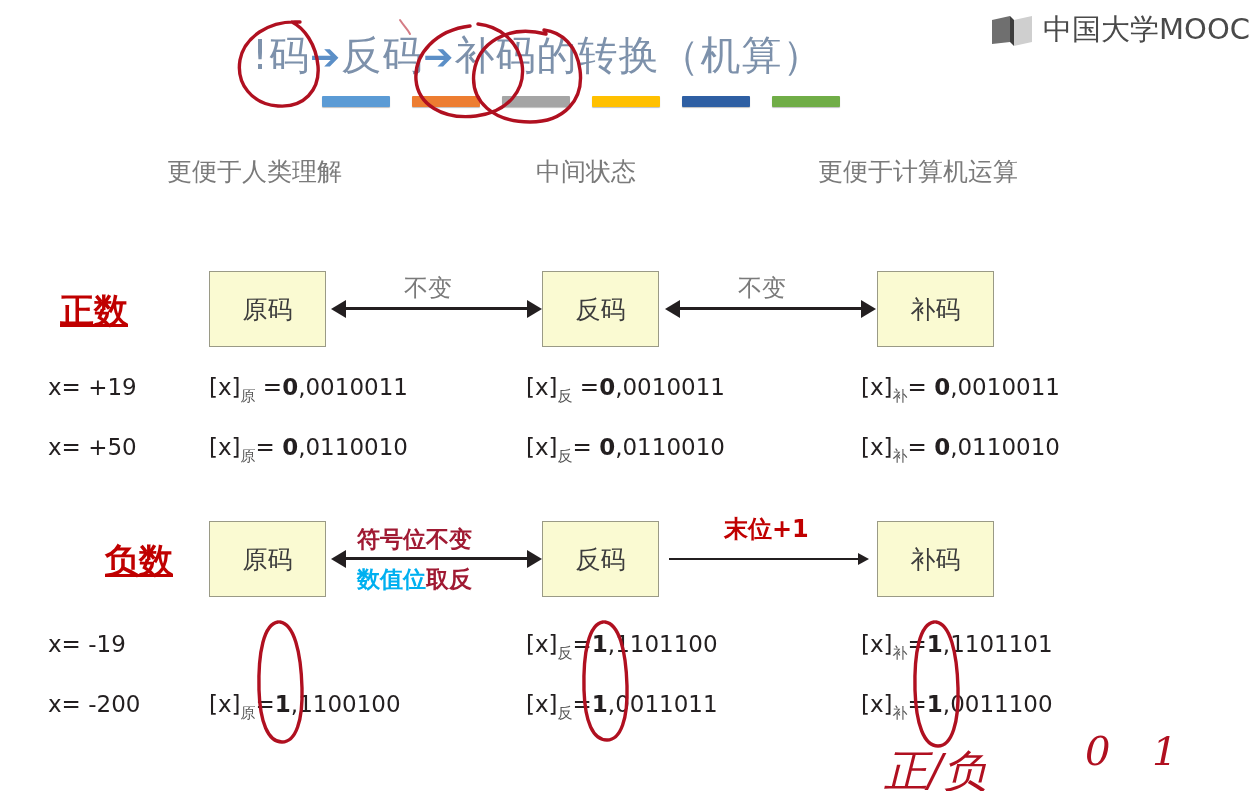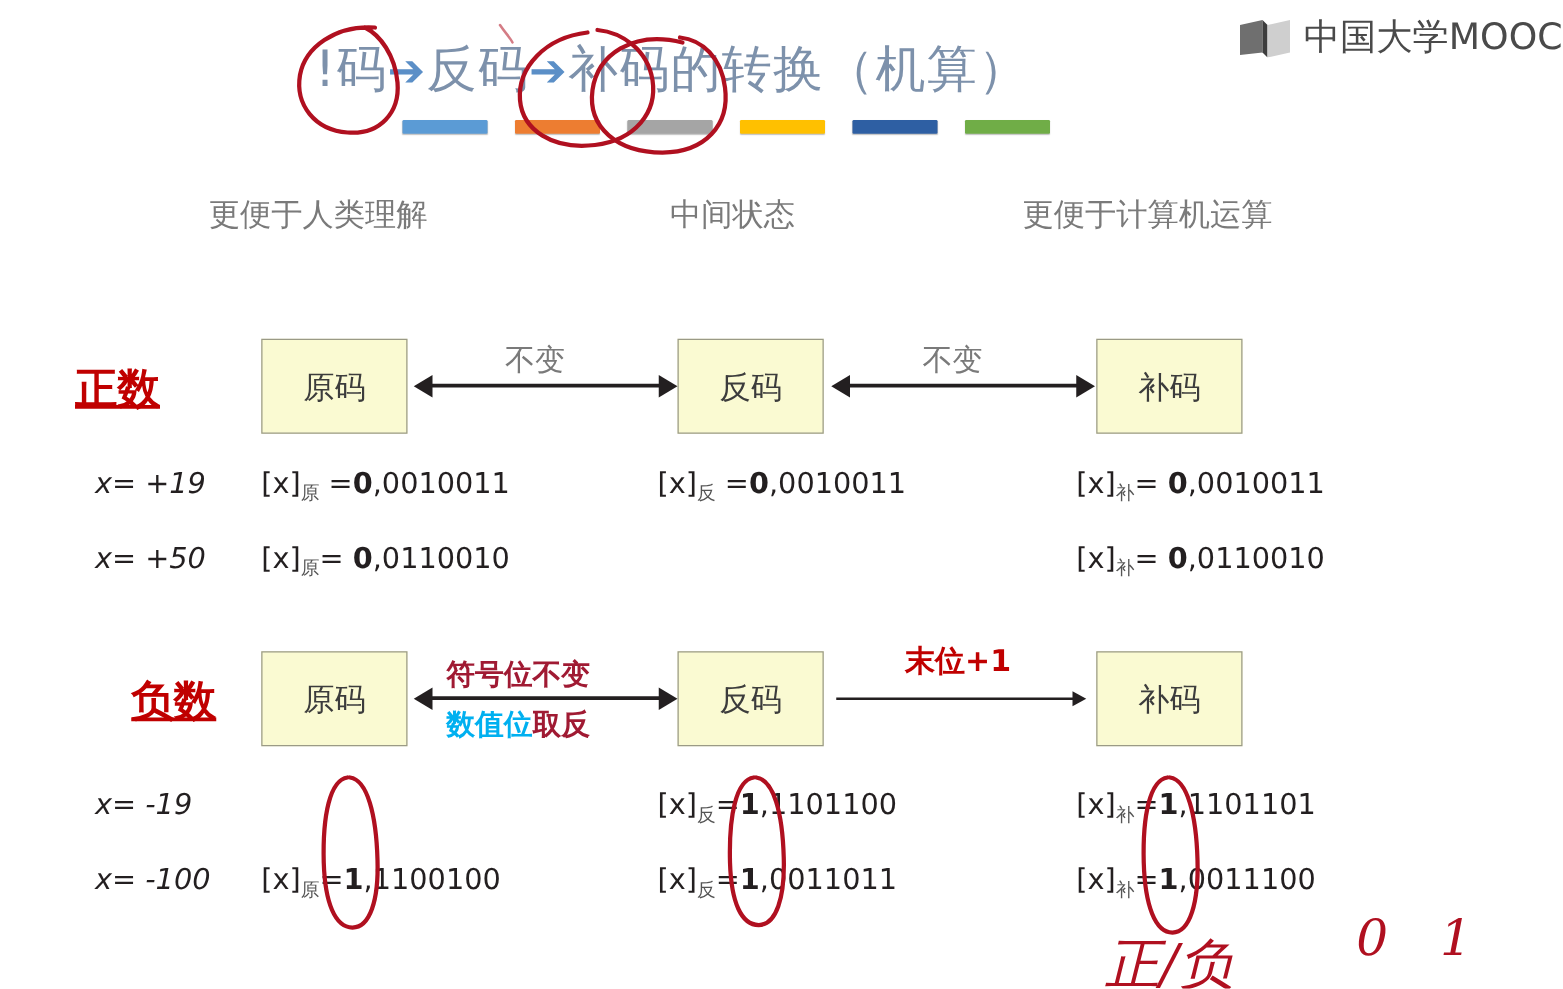--- a/index.html
+++ b/index.html
@@ -173,21 +173,21 @@
     white-space: nowrap;
     font-family: "DejaVu Sans", "Liberation Sans", sans-serif;
   }
   .frow .sub {
     font-size: 15px;
     vertical-align: sub;
     color: #555;
   }
   .frow b { font-weight: bold; }
 
-  .xcol   { left: 76px; font-style: italic; }
+  .xcol   { left: 48px; }
   .col0   { left: 209px; }
   .col1   { left: 526px; }
   .col2   { left: 861px; }
 
   .r1 { top: 374px; }
   .r2 { top: 434px; }
   .r3 { top: 631px; }
   .r4 { top: 691px; }
 
   
@@ -268,20 +268,23 @@
   <div class="frow col1 r1">
     <span>[x]</span><span class="sub">反</span><span> =</span><b>0</b><span>,0010011</span>
   </div>
   <div class="frow col2 r1">
     <span>[x]</span><span class="sub">补</span><span>= </span><b>0</b><span>,0010011</span>
   </div>
 
   <div class="frow col0 r2">
     <span>[x]</span><span class="sub">原</span><span>= </span><b>0</b><span>,0110010</span>
   </div>
+  <div class="frow col1 r2">
+    <span>[x]</span><span class="sub">反</span><span>= </span><b>0</b><span>,0110010</span>
+  </div>
   <div class="frow col2 r2">
     <span>[x]</span><span class="sub">补</span><span>= </span><b>0</b><span>,0110010</span>
   </div>
 
   <div class="row-neg">
     <div class="rowlabel neg">负数</div>
 
     <div class="fbox b0">原码</div>
     <div class="fbox b1">反码</div>
     <div class="fbox b2">补码</div>
@@ -293,21 +296,21 @@
     <div class="arrowlabel split" style="left:357px; top:564px;">
       <span class="cyan">数值位</span><span>取反</span>
     </div>
 
     <div class="thinline" style="left:669px; top:558px; width:191px;"></div>
     <div class="thinhead" style="left:858px; top:553px;"></div>
     <div class="arrowlabel red" style="left:724px; top:513px;">末位+1</div>
   </div>
 
   <div class="frow xcol r3">x= -19</div>
-  <div class="frow xcol r4">x= -100</div>
+  <div class="frow xcol r4">x= -200</div>
 
   <div class="frow col1 r3">
     <span>[x]</span><span class="sub">反</span><span>=</span><b>1</b><span>,1101100</span>
   </div>
   <div class="frow col2 r3">
     <span>[x]</span><span class="sub">补</span><span>=</span><b>1</b><span>,1101101</span>
   </div>
 
   <div class="frow col0 r4">
     <span>[x]</span><span class="sub">原</span><span>=</span><b>1</b><span>,1100100</span>

